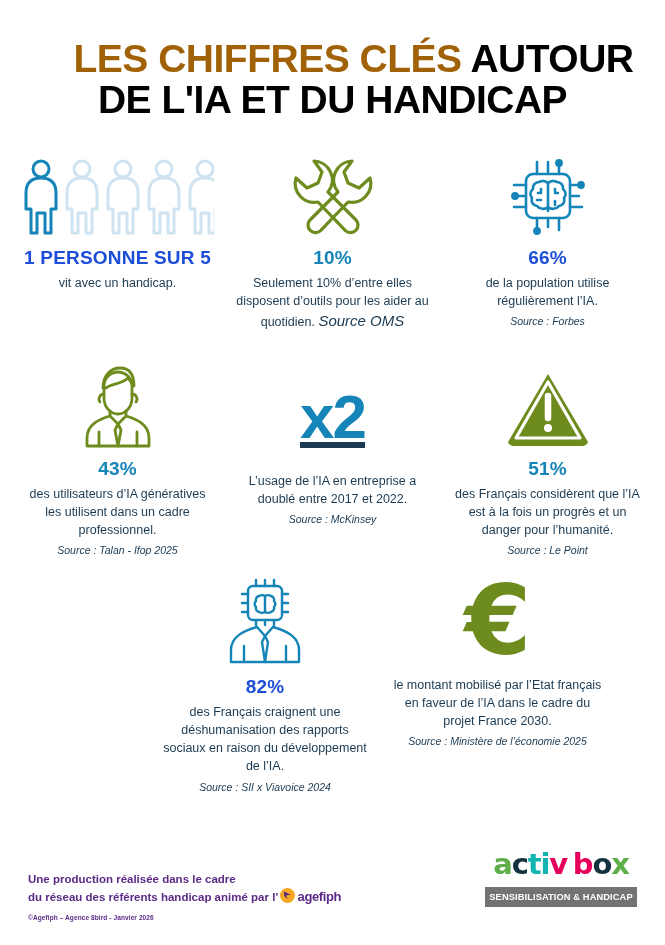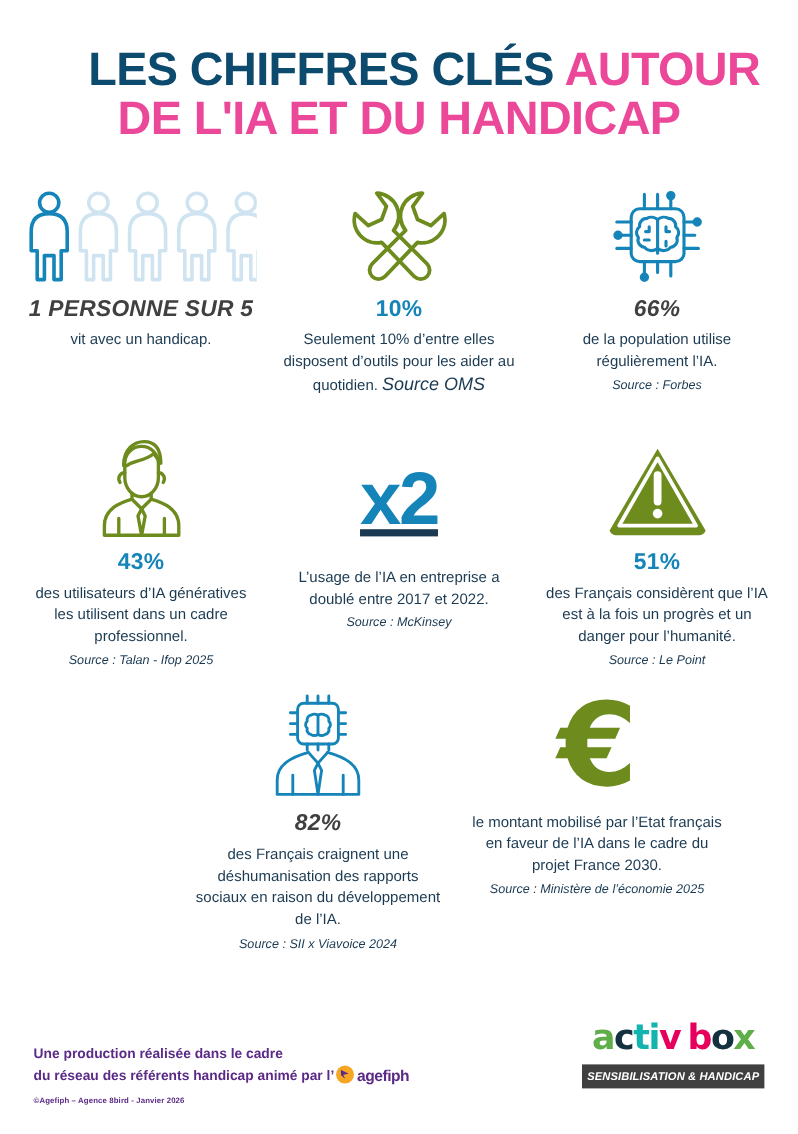--- a/index.html
+++ b/index.html
@@ -14,22 +14,22 @@
   .page{position:relative;width:665px;height:945px;}
 
   
   .title{
     text-align:center;
     padding-top:38px;
     line-height:1.06;
     letter-spacing:-0.5px;
   }
   .title .ln{display:block;font-size:39px;font-weight:bold;}
-  .t-dark{color:#0c4a6e;margin-left:42px;}
-  .t-blue{color:#ec4899;}
+  .t-dark{color:#a16207;margin-left:42px;}
+  .t-blue{color:#000000;}
 
   
   .row{display:flex;justify-content:center;align-items:flex-start;}
   .row1{margin-top:24px;}
   .row2{margin-top:24px;}
   .row3{margin-top:18px;}
   .cell{
     width:215px;
     text-align:center;
     padding:0 4px;
@@ -39,21 +39,21 @@
     height:92px;
     display:flex;align-items:flex-end;justify-content:center;
     margin-bottom:10px;
     text-decoration:underline;
   }
   .stat{
     font-size:19px;font-weight:bold;
     margin:0 0 5px 0;
     letter-spacing:0.2px;
   }
-  .stat.olive{color:#404040;font-style:italic;}
+  .stat.olive{color:#1d4ed8;}
   .stat.blue{color:#1584b8;}
   .desc{
     font-size:12.5px;
     line-height:1.45;
     color:#1b3a52;
     margin:0;
     padding:0 6px;
   }
   .src{
     font-size:10.5px;
@@ -107,24 +107,23 @@
   .activbox{
     position:absolute;right:28px;bottom:38px;
     width:152px;text-align:center;
   }
   .ab-word{
     font-size:29px;font-weight:bold;letter-spacing:-1.2px;
     line-height:1;margin-bottom:8px;
     font-family:"DejaVu Sans", sans-serif;
   }
   .ab-bar{
-    background:#404040;color:#ffffff;
+    background:#737373;color:#ffffff;
     font-size:9.3px;font-weight:bold;letter-spacing:0.1px;
     padding:5px 0 5px 0;
-    font-style:italic;
   }
   .c-green{color:#5fae4a;}
   .c-navy{color:#14313f;}
   .c-teal{color:#13b3b0;}
   .c-pink{color:#e6005c;}
   .ab-sp{display:inline-block;width:6px;}
 </style>
 </head>
 <body>
 

